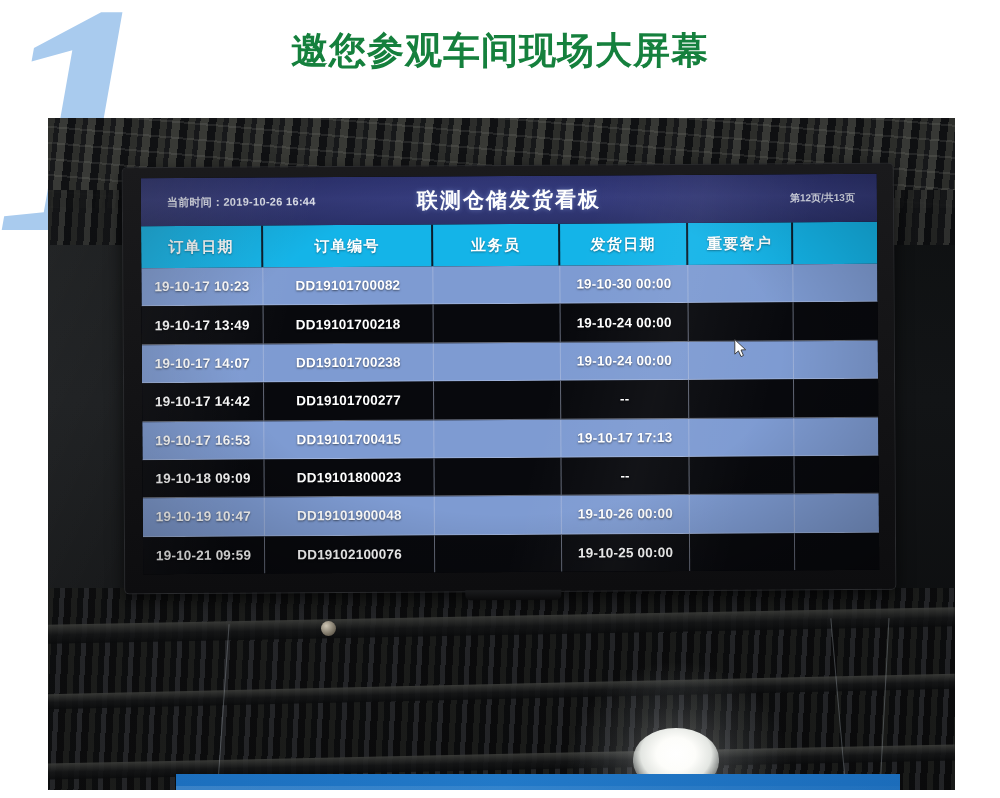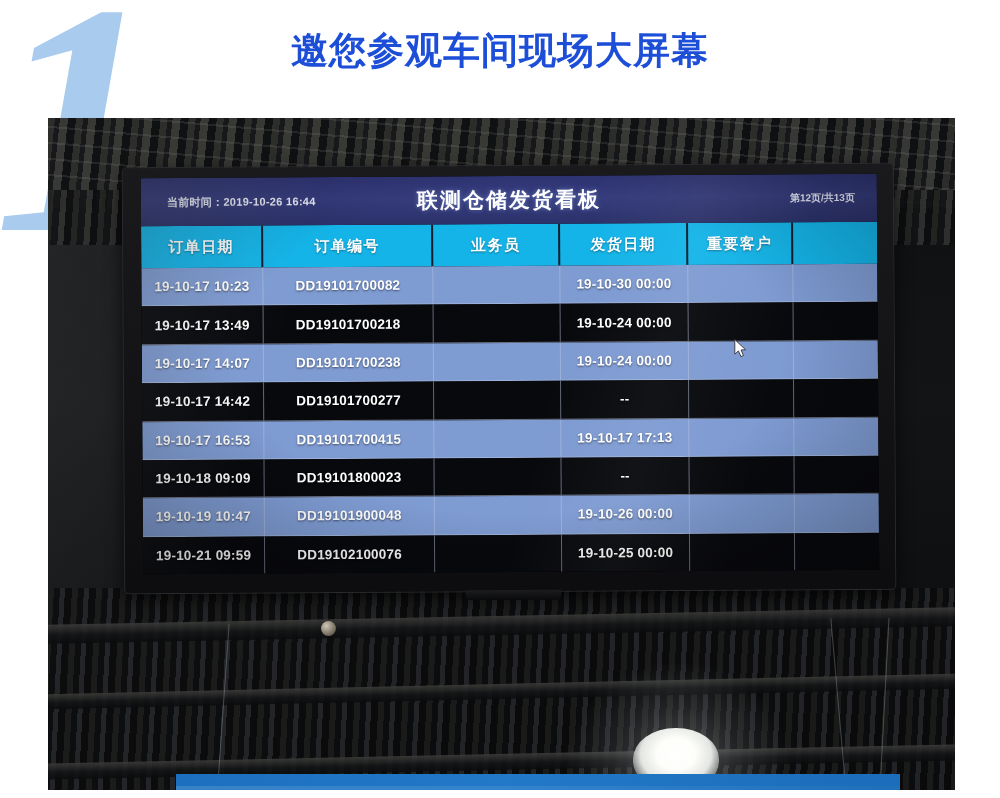--- a/index.html
+++ b/index.html
@@ -38,21 +38,21 @@
 
   
   .page-heading {
     position: absolute;
     left: 0;
     top: 26px;
     width: 1000px;
     text-align: center;
     font-size: 37px;
     font-weight: 700;
-    color: #1d4ed8;
+    color: #15803d;
     letter-spacing: 1px;
     z-index: 4;
   }
 
   
   .photo {
     position: absolute;
     left: 48px;
     top: 118px;
     width: 907px;

